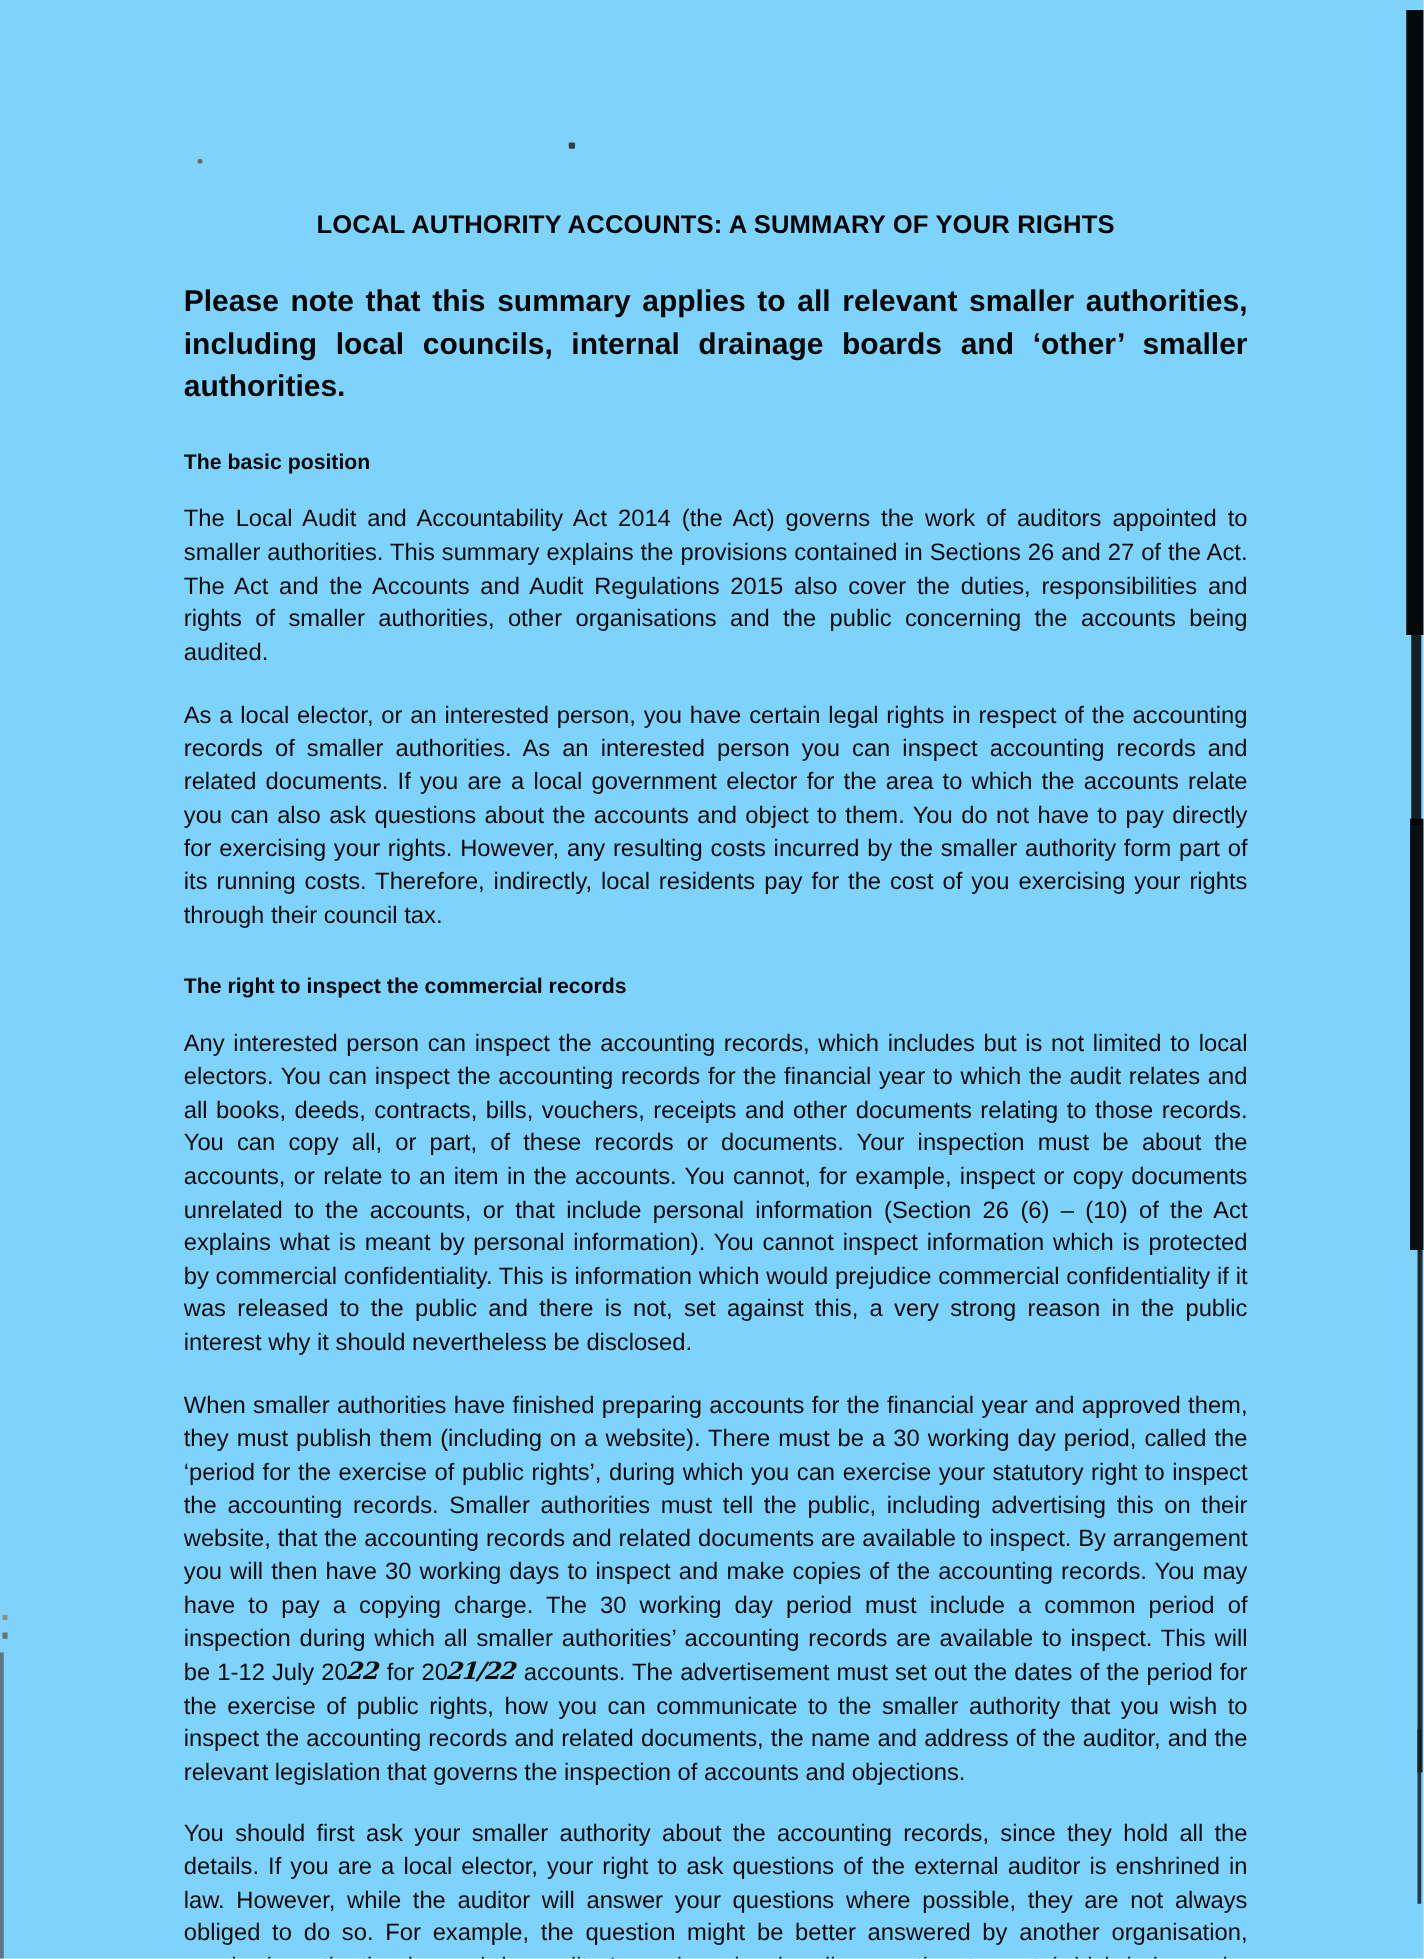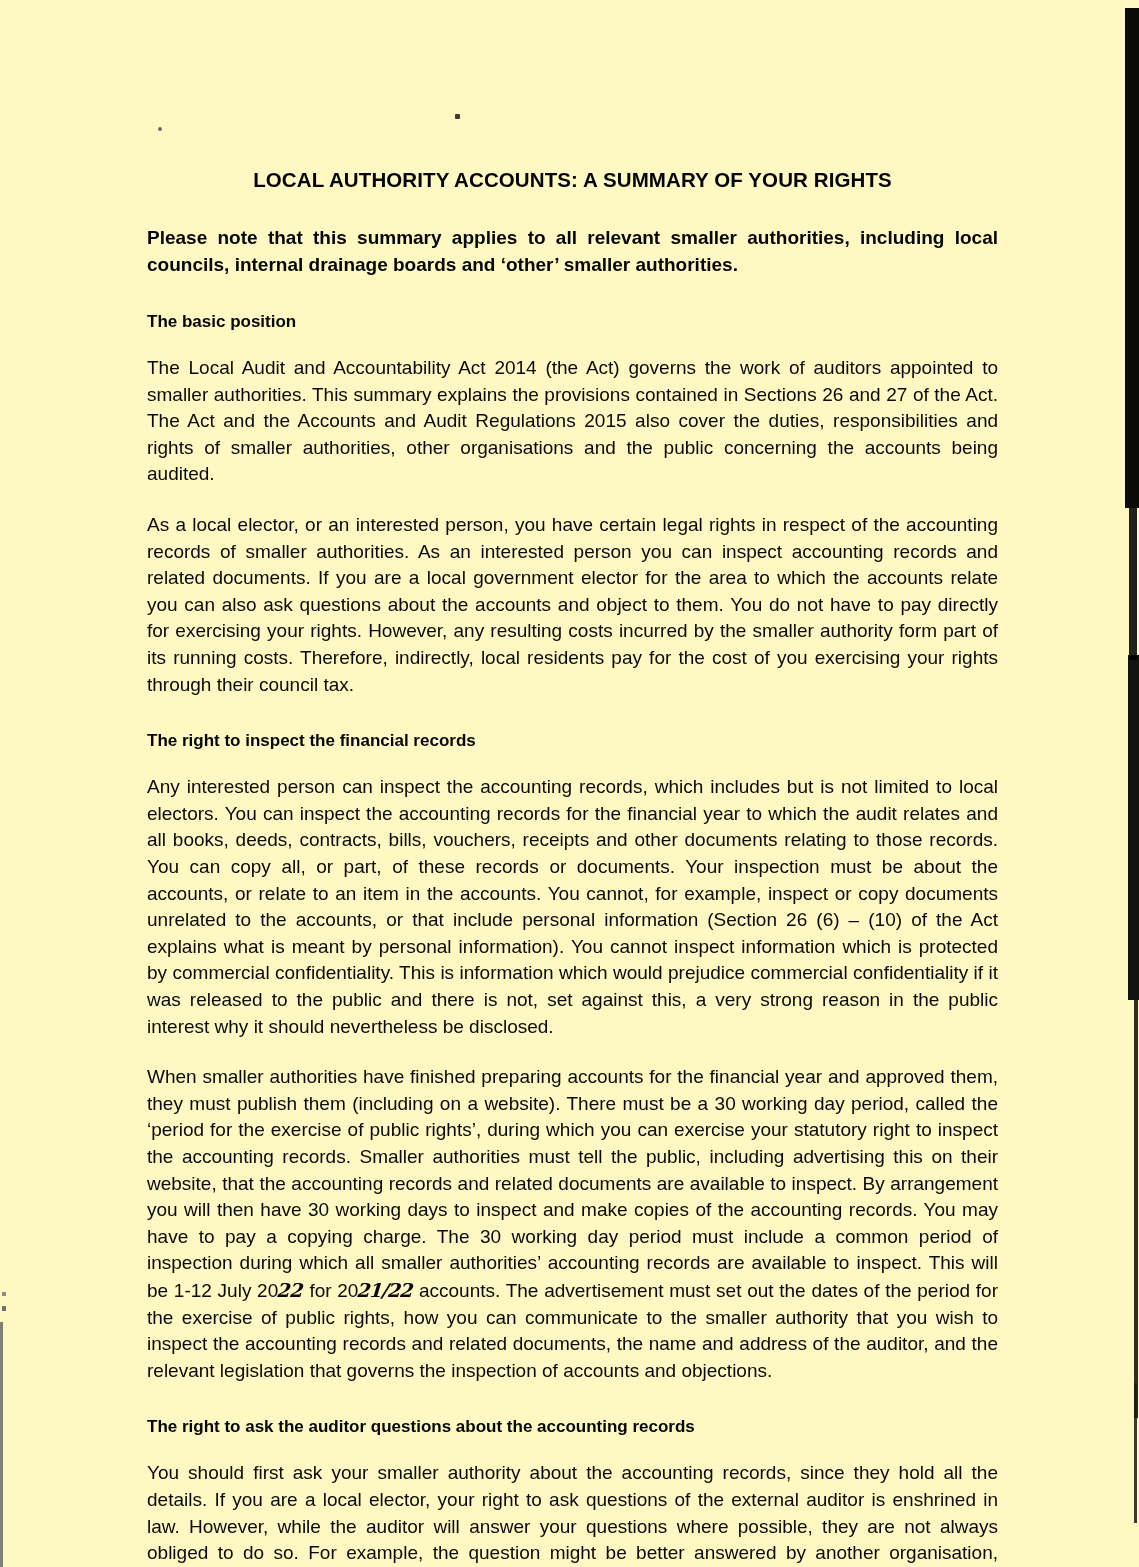--- a/index.html
+++ b/index.html
@@ -9,21 +9,21 @@
     background: #ffffff;
   }
   body {
     font-family: "Liberation Sans", sans-serif;
     color: #0b0b0b;
   }
   .page {
     position: relative;
     width: 1139px;
     height: 1567px;
-    background: #fef9c3;
+    background: #7dd3fc;
     overflow: hidden;
   }
 
   
   .scan-edge-right-top {
     position: absolute;
     top: 8px;
     right: 0px;
     width: 14px;
     height: 500px;
@@ -123,21 +123,21 @@
     font-weight: bold;
     font-size: 20.5px;
     letter-spacing: 0.1px;
     margin: 0;
     padding-top: 168px;
     color: #050505;
   }
 
   .lead {
     font-weight: bold;
-    font-size: 19px;
+    font-size: 24px;
     line-height: 1.42;
     text-align: justify;
     margin: 33px 0 0 0;
     color: #060606;
   }
 
   h2.section-heading {
     font-weight: bold;
     font-size: 17px;
     margin: 32px 0 0 0;
@@ -198,21 +198,20 @@
   <div class="content">
 
     <h1 class="doc-title">LOCAL AUTHORITY ACCOUNTS: A SUMMARY OF YOUR RIGHTS</h1>
 
     <p class="lead">Please note that this summary applies to all relevant smaller authorities, including local councils, internal drainage boards and ‘other’ smaller authorities.</p>
 
     <div id="sections-host">
         <h2 class="section-heading">The basic position</h2>
         <p class="body-text tight"><span>The </span><span class="u-link">Local Audit and Accountability Act 2014</span><span> (the Act) governs the work of auditors appointed to smaller authorities. This summary explains the provisions contained in Sections 26 and 27 of the Act. The Act and the </span><span class="u-link">Accounts and Audit Regulations 2015</span><span> also cover the duties, responsibilities and rights of smaller authorities, other organisations and the public concerning the accounts being audited.</span></p>
         <p class="body-text"><span>As a local elector, or an interested person, you have certain legal rights in respect of the accounting records of smaller authorities. As an interested person you can inspect accounting records and related documents. If you are a local government elector for the area to which the accounts relate you can also ask questions about the accounts and object to them. You do not have to pay directly for exercising your rights. However, any resulting costs incurred by the smaller authority form part of its running costs. Therefore, indirectly, local residents pay for the cost of you exercising your rights through their council tax.</span></p>
-        <h2 class="section-heading">The right to inspect the financial records</h2>
+        <h2 class="section-heading">The right to inspect the commercial records</h2>
         <p class="body-text tight"><span>Any interested person can inspect the accounting records, which includes but is not limited to local electors. You can inspect the accounting records for the financial year to which the audit relates and all books, deeds, contracts, bills, vouchers, receipts and other documents relating to those records. You can copy all, or part, of these records or documents. Your inspection must be about the accounts, or relate to an item in the accounts. You cannot, for example, inspect or copy documents unrelated to the accounts, or that include personal information (Section 26 (6) – (10) of the Act explains what is meant by personal information). You cannot inspect information which is protected by commercial confidentiality. This is information which would prejudice commercial confidentiality if it was released to the public and there is not, set against this, a very strong reason in the public interest why it should nevertheless be disclosed.</span></p>
         <p class="body-text"><span>When smaller authorities have finished preparing accounts for the financial year and approved them, they must publish them (including on a website). There must be a 30 working day period, called the ‘period for the exercise of public rights’, during which you can exercise your statutory right to inspect the accounting records. Smaller authorities must tell the public, including advertising this on their website, that the accounting records and related documents are available to inspect. By arrangement you will then have 30 working days to inspect and make copies of the accounting records. You may have to pay a copying charge. The 30 working day period must include a common period of inspection during which all smaller authorities’ accounting records are available to inspect. This will be 1-12 July 20</span><span class="handwritten">22</span><span> for 20</span><span class="handwritten slash">21/22</span><span> accounts. The advertisement must set out the dates of the period for the exercise of public rights, how you can communicate to the smaller authority that you wish to inspect the accounting records and related documents, the name and address of the auditor, and the relevant legislation that governs the inspection of accounts and objections.</span></p>
-        <h2 class="section-heading">The right to ask the auditor questions about the accounting records</h2>
         <p class="body-text tight"><span class="bold-run">You should first ask your smaller authority</span><span> about the accounting records, since they hold all the details. If you are a local elector, your right to ask questions of the external auditor is enshrined in law. However, while the auditor will answer your questions where possible, they are not always obliged to do so. For example, the question might be better answered by another organisation, require investigation beyond the auditor’s remit, or involve disproportionate cost (which is borne by the local taxpayer). Give your smaller authority the opportunity first to explain anything in the accounting records that you are unsure about. If you are not satisfied with their explanation, you can question the external auditor about the accounting records.</span></p>
       </div>
 
   </div>
 </div>
 
 </body></html>

